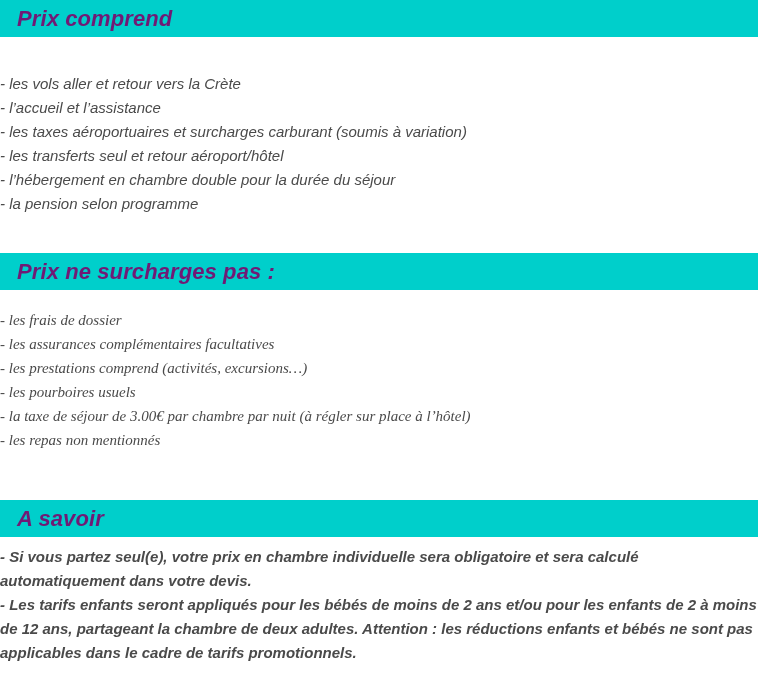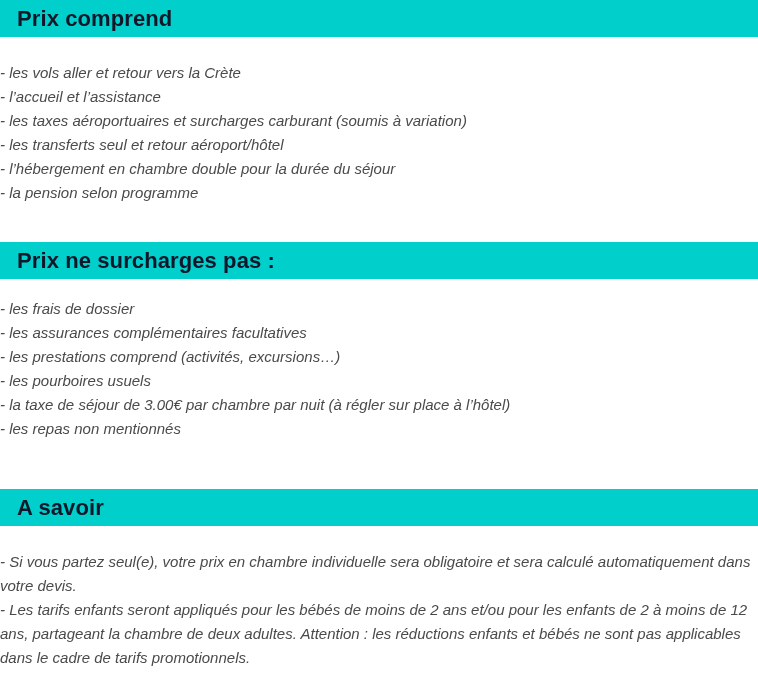--- a/index.html
+++ b/index.html
@@ -27,23 +27,24 @@
   .section-bar {
     background: #00cfcb;
     height: 37px;
     width: 100%;
     display: flex;
     align-items: center;
     box-sizing: border-box;
     padding-left: 17px;
   }
   .section-bar-title {
-    color: #0f172a;
+    color: #701a75;
     font-size: 22px;
     font-weight: bold;
+    font-style: italic;
     line-height: 1;
     letter-spacing: 0.1px;
     white-space: nowrap;
   }
 
   
   .section-body {
     padding: 0;
     margin: 0;
   }
@@ -65,25 +66,25 @@
   .para {
     font-size: 15px;
     font-style: italic;
     line-height: 24px;
     color: #4a4a4a;
     margin: 0;
     padding: 0;
   }
 
   
-  .sec-1-body { padding-top: 24px; }
+  .sec-1-body { padding-top: 35px; }
   .sec-2-gap  { height: 37px; }
-  .sec-2-body { padding-top: 18px; }
+  .sec-2-body { padding-top: 18px; font-family: Liberation Serif, serif; }
   .sec-3-gap  { height: 48px; }
-  .sec-3-body { padding-top: 24px; }
+  .sec-3-body { padding-top: 8px; font-weight: bold; }
 </style>
 </head>
 <body>
 
 <div class="page">
 
   <div class="section-bar">
     <span class="section-bar-title">Prix comprend</span>
   </div>
   <div class="section-body sec-1-body">

